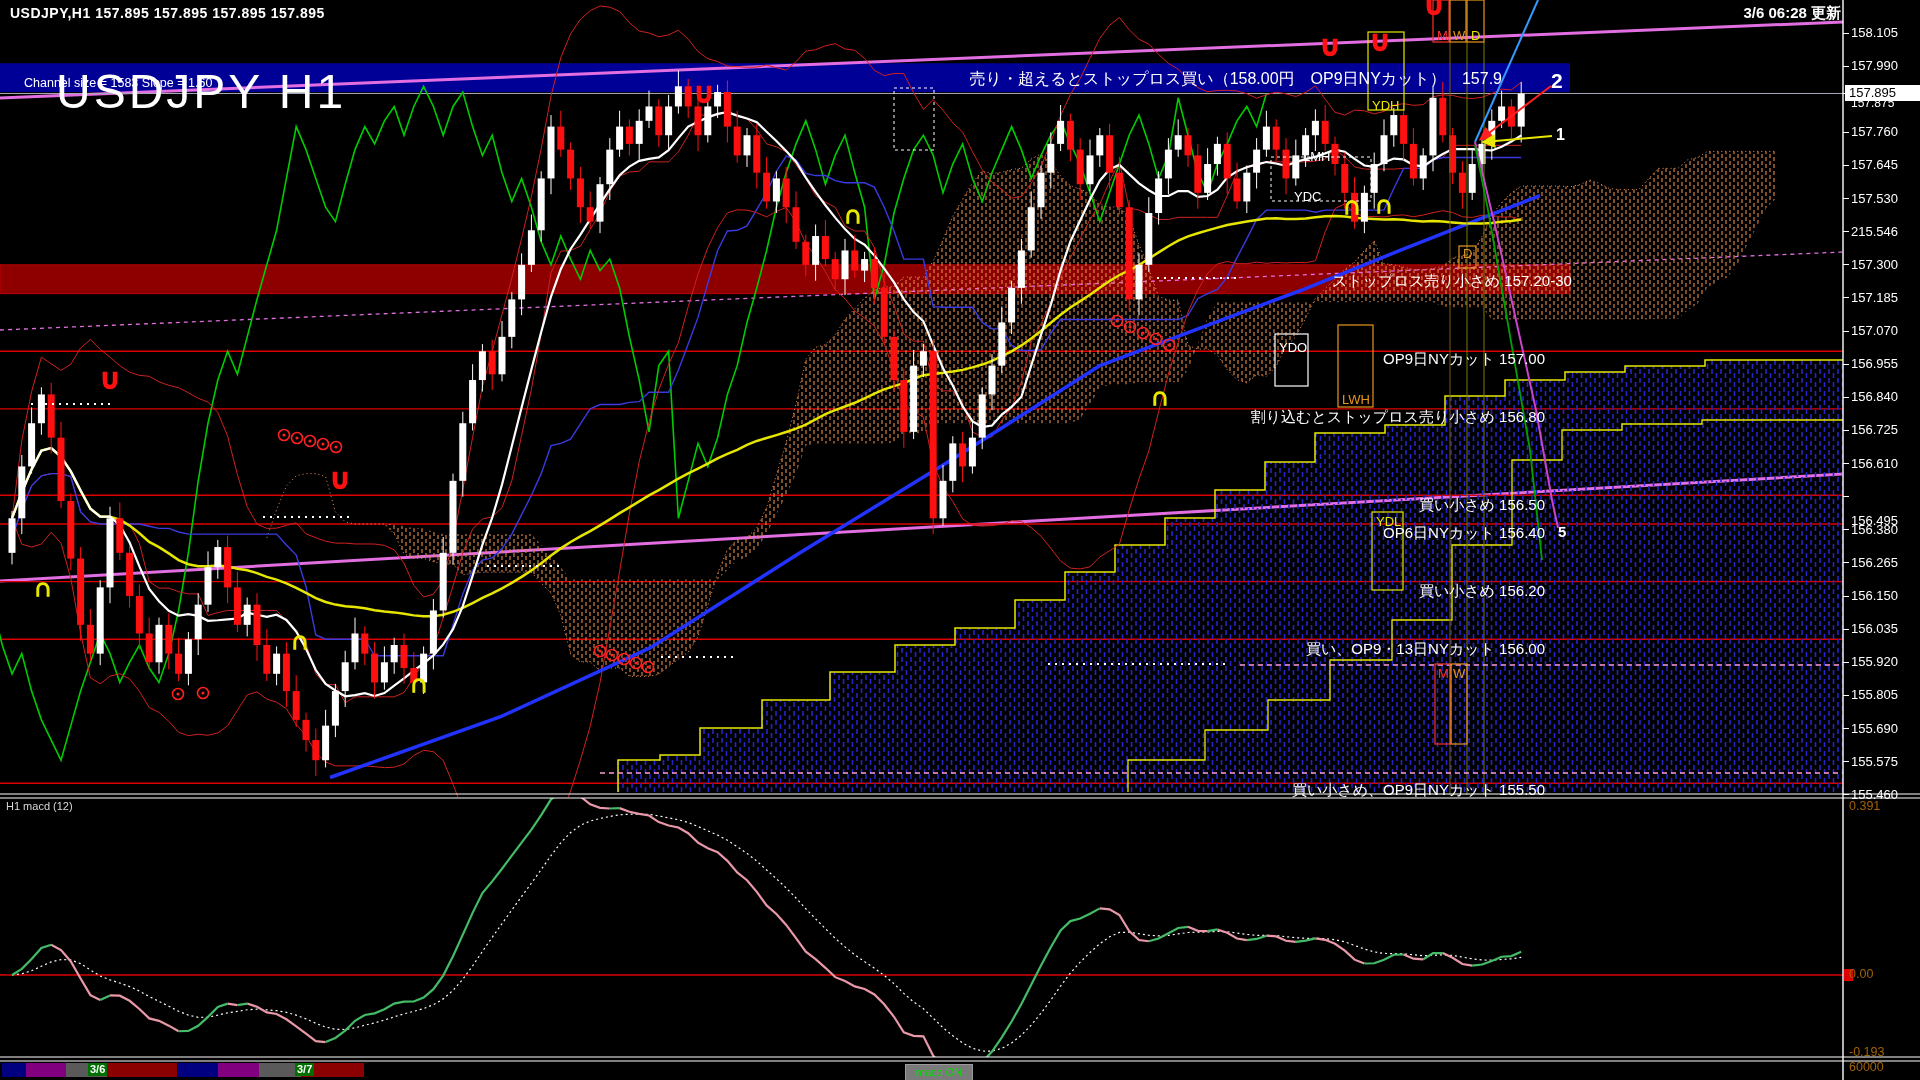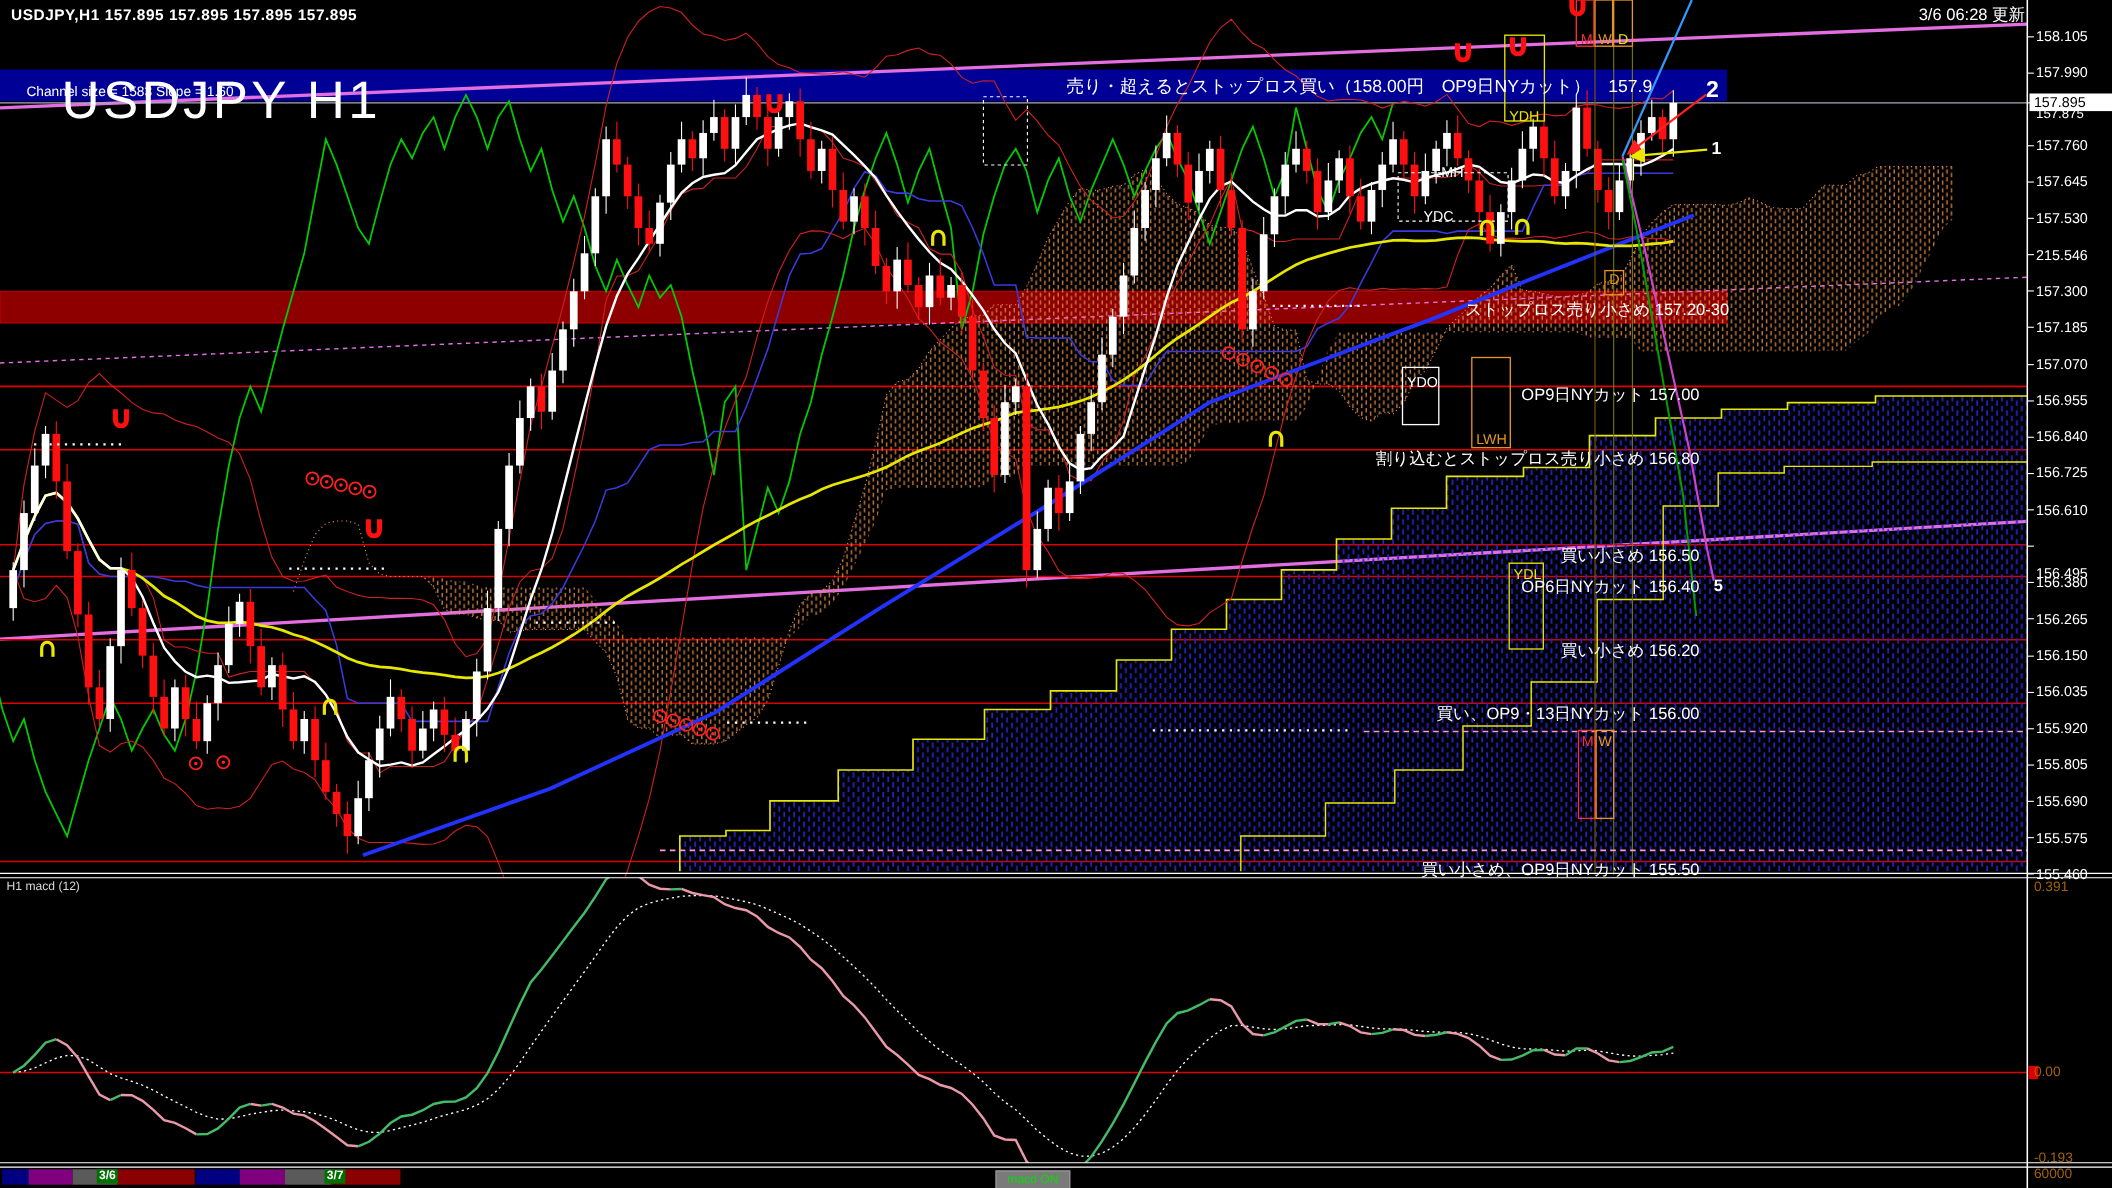--- a/index.html
+++ b/index.html
@@ -1,21 +1,21 @@
 <!DOCTYPE html>
 <html><head>
 <meta charset="utf-8">
 <style>
   html,body{margin:0;padding:0;background:#000;width:1920px;height:1080px;overflow:hidden;
     font-family:"Liberation Sans",sans-serif;}
   #stage{position:relative;width:1920px;height:1080px;background:#000;}
   #vec{position:absolute;left:0;top:0;}
   .htxt{position:absolute;color:#fff;white-space:nowrap;}
   #ticker{left:10px;top:5px;font-size:14px;font-weight:bold;letter-spacing:.5px;}
-  #updated{right:79px;top:4px;font-size:15px;font-weight:normal;}
+  #updated{right:79px;top:4px;font-size:15px;font-weight:bold;}
   #watermark{left:56px;top:64px;font-size:48px;letter-spacing:3px;color:#ffffff;}
   #chlabel{left:24px;top:76px;font-size:12.5px;}
   #macdlabel{left:6px;top:800px;font-size:11px;color:#d8d8d8;}
   #axis{position:absolute;left:1843px;top:0;width:77px;height:1080px;}
   .axlab{position:absolute;left:8px;font-size:13px;color:#fff;}
   .axtick{position:absolute;left:0;width:6px;height:1px;background:#fff;}
   #curbadge{position:absolute;left:2px;width:72px;height:16px;background:#fff;color:#000;
     font-size:13px;text-align:left;padding-left:4px;line-height:16px;z-index:3;}
   #bidlab{position:absolute;left:8px;font-size:12px;color:#fff;z-index:2;}
   .mlab{position:absolute;left:6px;font-size:12.5px;color:#a16207;}

